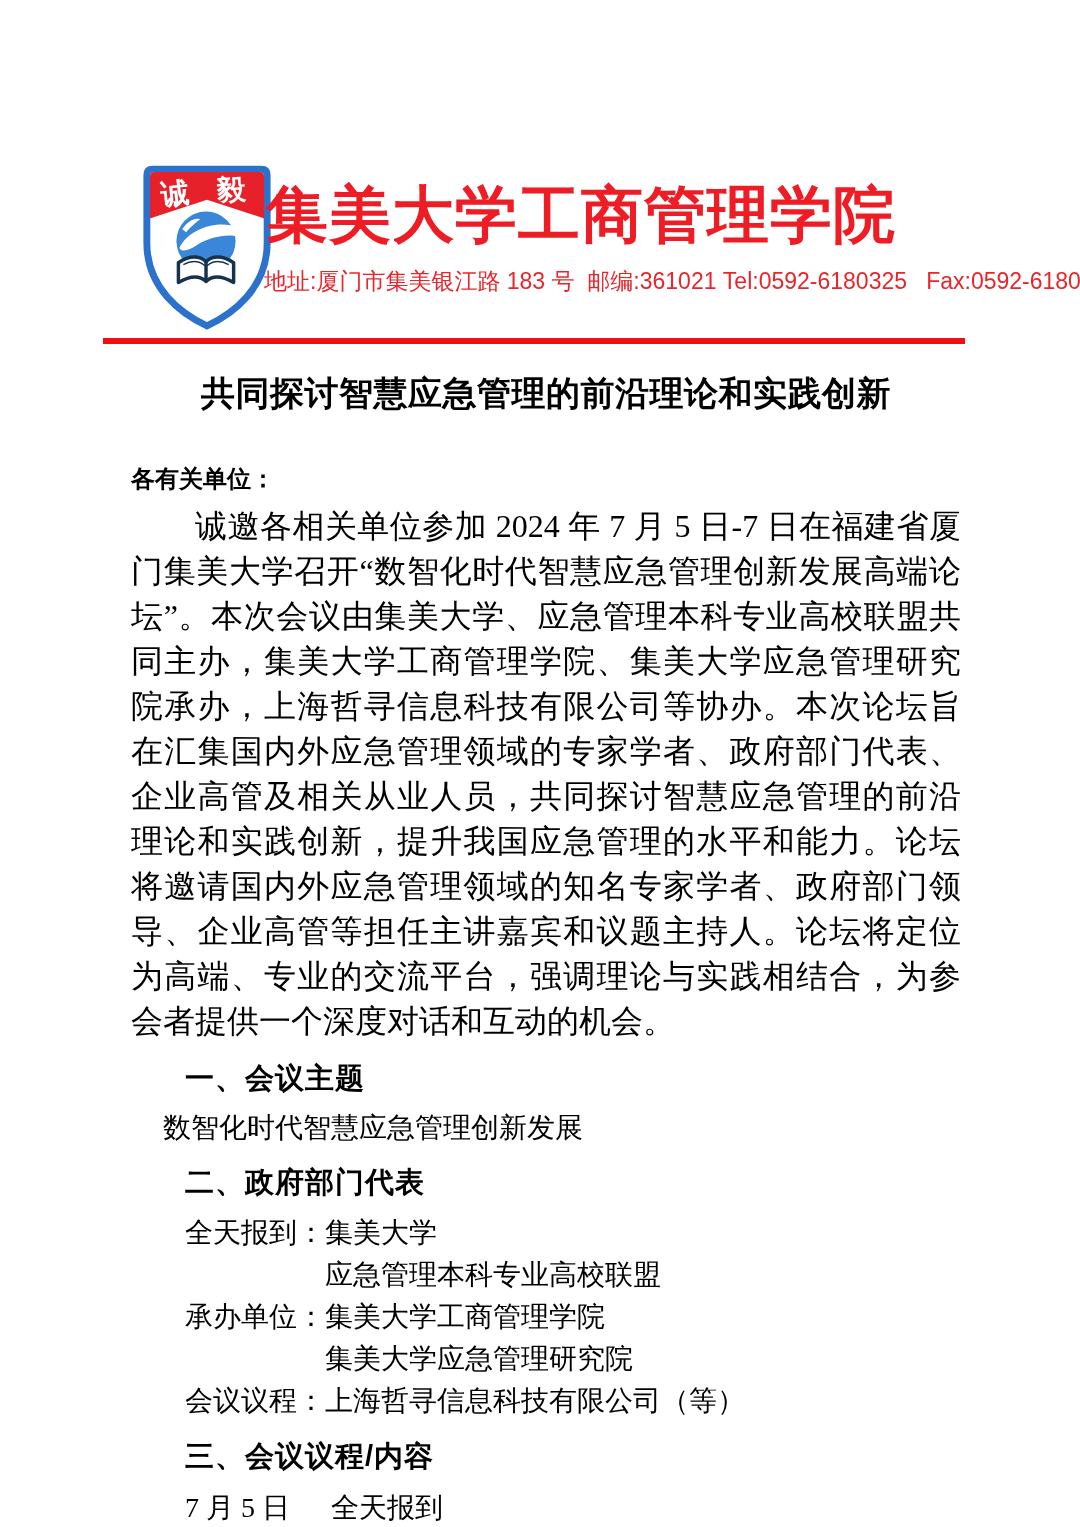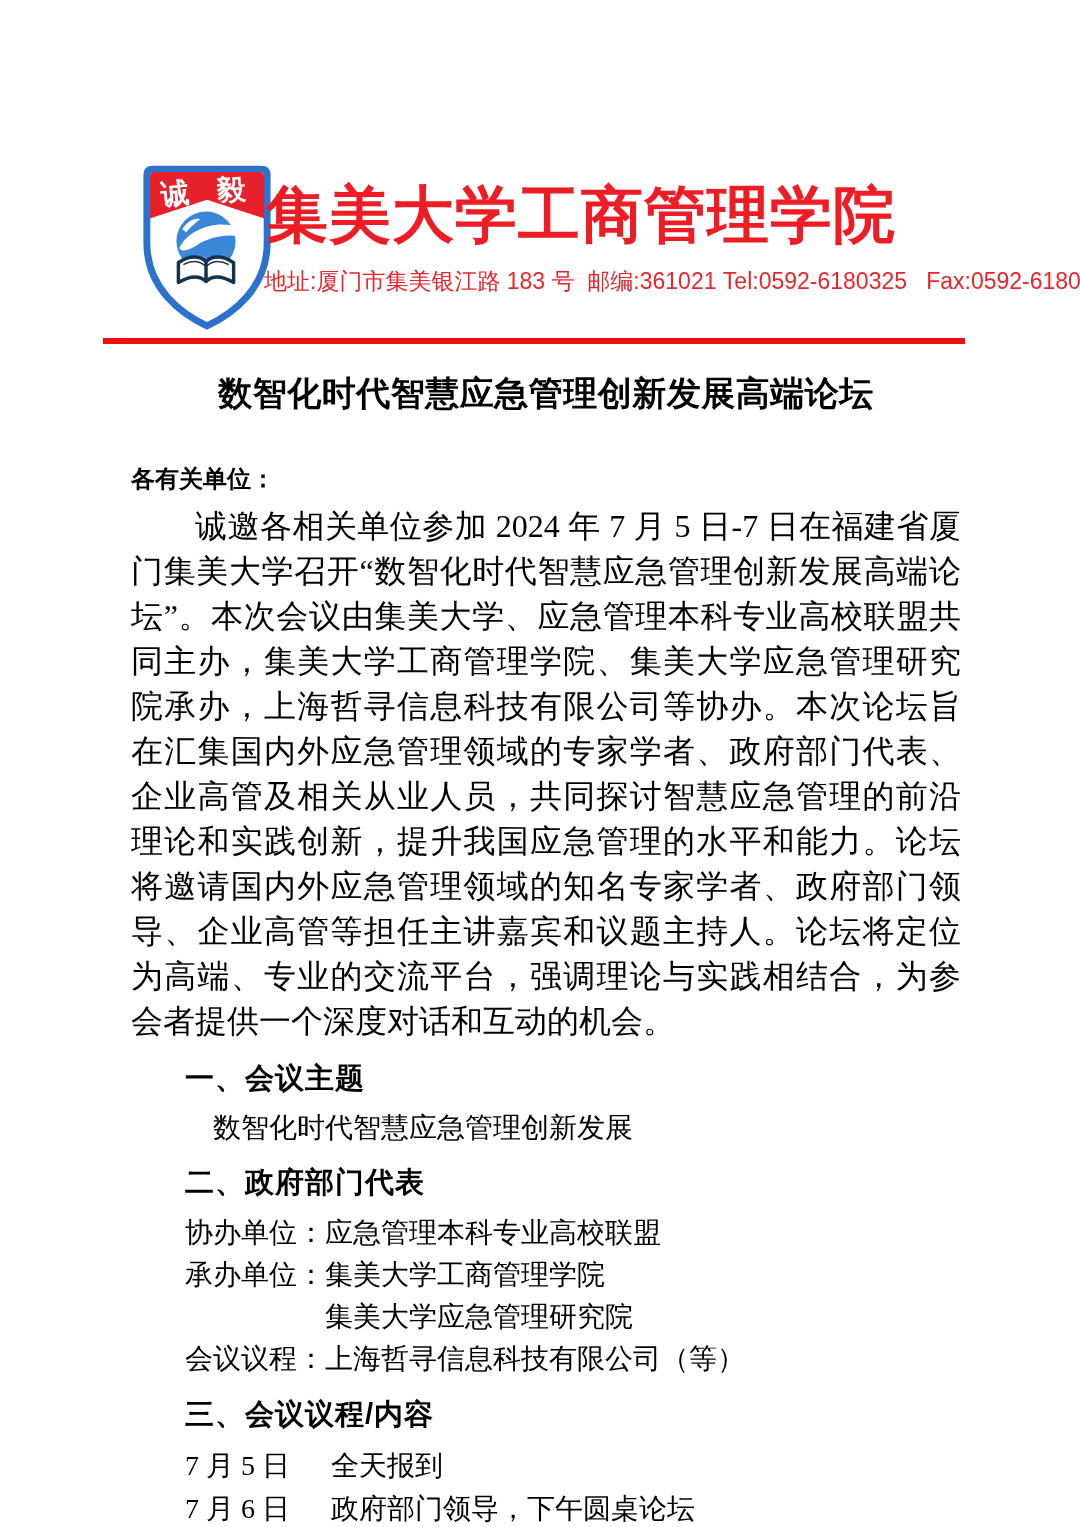--- a/index.html
+++ b/index.html
@@ -96,21 +96,21 @@
   }
   .sec-heading {
     margin: 14px 0 10px 54px;
     font-size: 29px;
     line-height: 40px;
     font-weight: bold;
     letter-spacing: 1px;
     font-family: "Liberation Sans", "DejaVu Sans", sans-serif;
   }
   .sec-content {
-    margin: 0 0 0 82px;
+    margin: 0 0 0 32px;
     font-size: 28px;
     line-height: 40px;
   }
   .org-block { margin: 0 0 0 54px; }
   .org-row {
     display: flex;
     align-items: flex-start;
     font-size: 28px;
     line-height: 42px;
   }
@@ -163,34 +163,35 @@
         <path d="M47,106 C56,101 63,102 69,107 M71,107 C77,102 84,101 93,106" fill="none" stroke-width="1.5"></path>
       </g>
     </svg>
 
     <div class="college-name">集美大学工商管理学院</div>
     <div class="lh-address">地址:厦门市集美银江路 183 号  邮编:361021 Tel:0592-6180325   Fax:0592-6180372</div>
     <div class="lh-rule"></div>
   </div>
 
   <div class="main">
-    <h1 class="doc-title">数智化时代智慧应急管理创新发展高端论坛</h1>
+    <h1 class="doc-title">共同探讨智慧应急管理的前沿理论和实践创新</h1>
 
     <p class="salutation">各有关单位：</p>
 
     <p class="body-para">诚邀各相关单位参加 2024 年 7 月 5 日-7 日在福建省厦门集美大学召开“数智化时代智慧应急管理创新发展高端论坛”。本次会议由集美大学、应急管理本科专业高校联盟共同主办，集美大学工商管理学院、集美大学应急管理研究院承办，上海哲寻信息科技有限公司等协办。本次论坛旨在汇集国内外应急管理领域的专家学者、政府部门代表、企业高管及相关从业人员，共同探讨智慧应急管理的前沿理论和实践创新，提升我国应急管理的水平和能力。论坛将邀请国内外应急管理领域的知名专家学者、政府部门领导、企业高管等担任主讲嘉宾和议题主持人。论坛将定位为高端、专业的交流平台，强调理论与实践相结合，为参会者提供一个深度对话和互动的机会。</p>
 
     <h2 class="sec-heading">一、会议主题</h2>
     <p class="sec-content">数智化时代智慧应急管理创新发展</p>
 
     <h2 class="sec-heading">二、政府部门代表</h2>
     <div class="org-block">
       <div class="org-row">
-        <span class="org-role">协办单位：</span>
+        <span class="org-role">全天报到：</span>
         <span class="org-names">
+          <span class="org-name">集美大学</span>
           <span class="org-name">应急管理本科专业高校联盟</span>
         </span>
       </div>
       <div class="org-row">
         <span class="org-role">承办单位：</span>
         <span class="org-names">
           <span class="org-name">集美大学工商管理学院</span>
           <span class="org-name">集美大学应急管理研究院</span>
         </span>
       </div>

